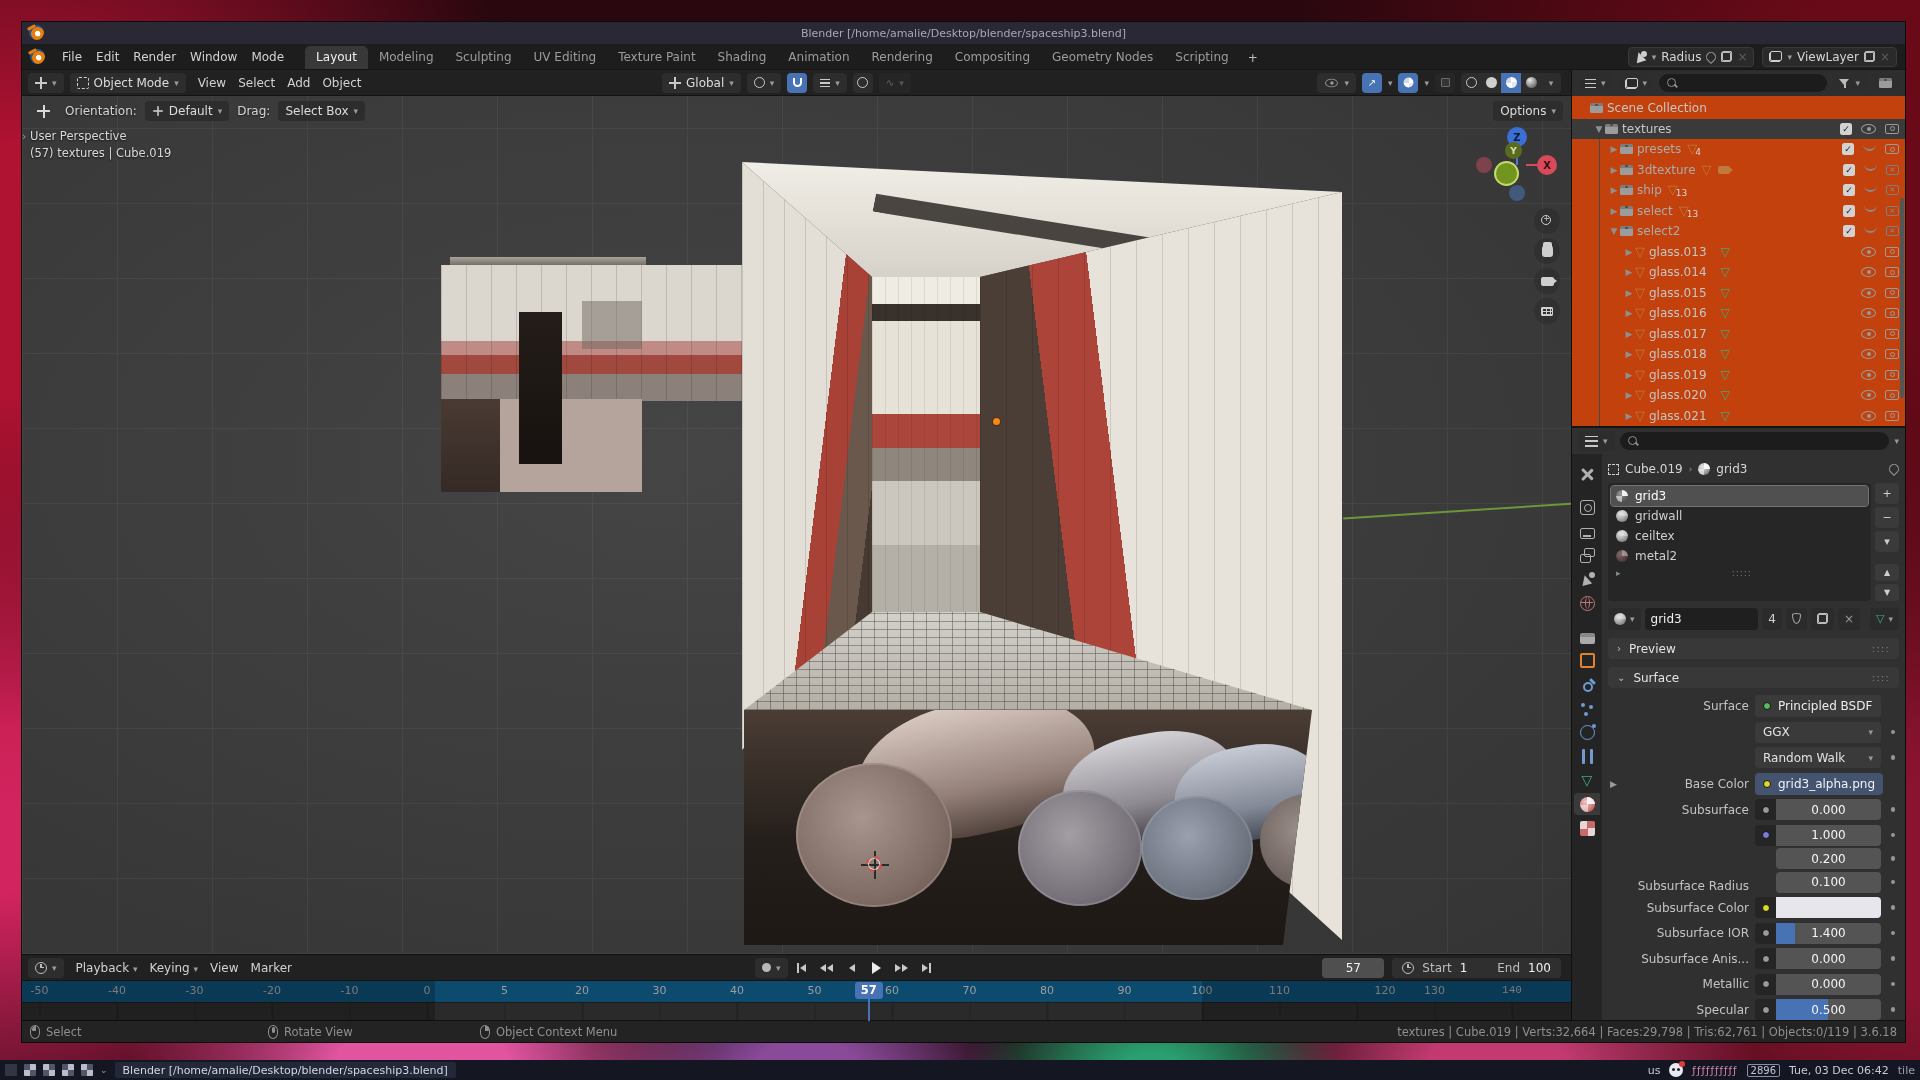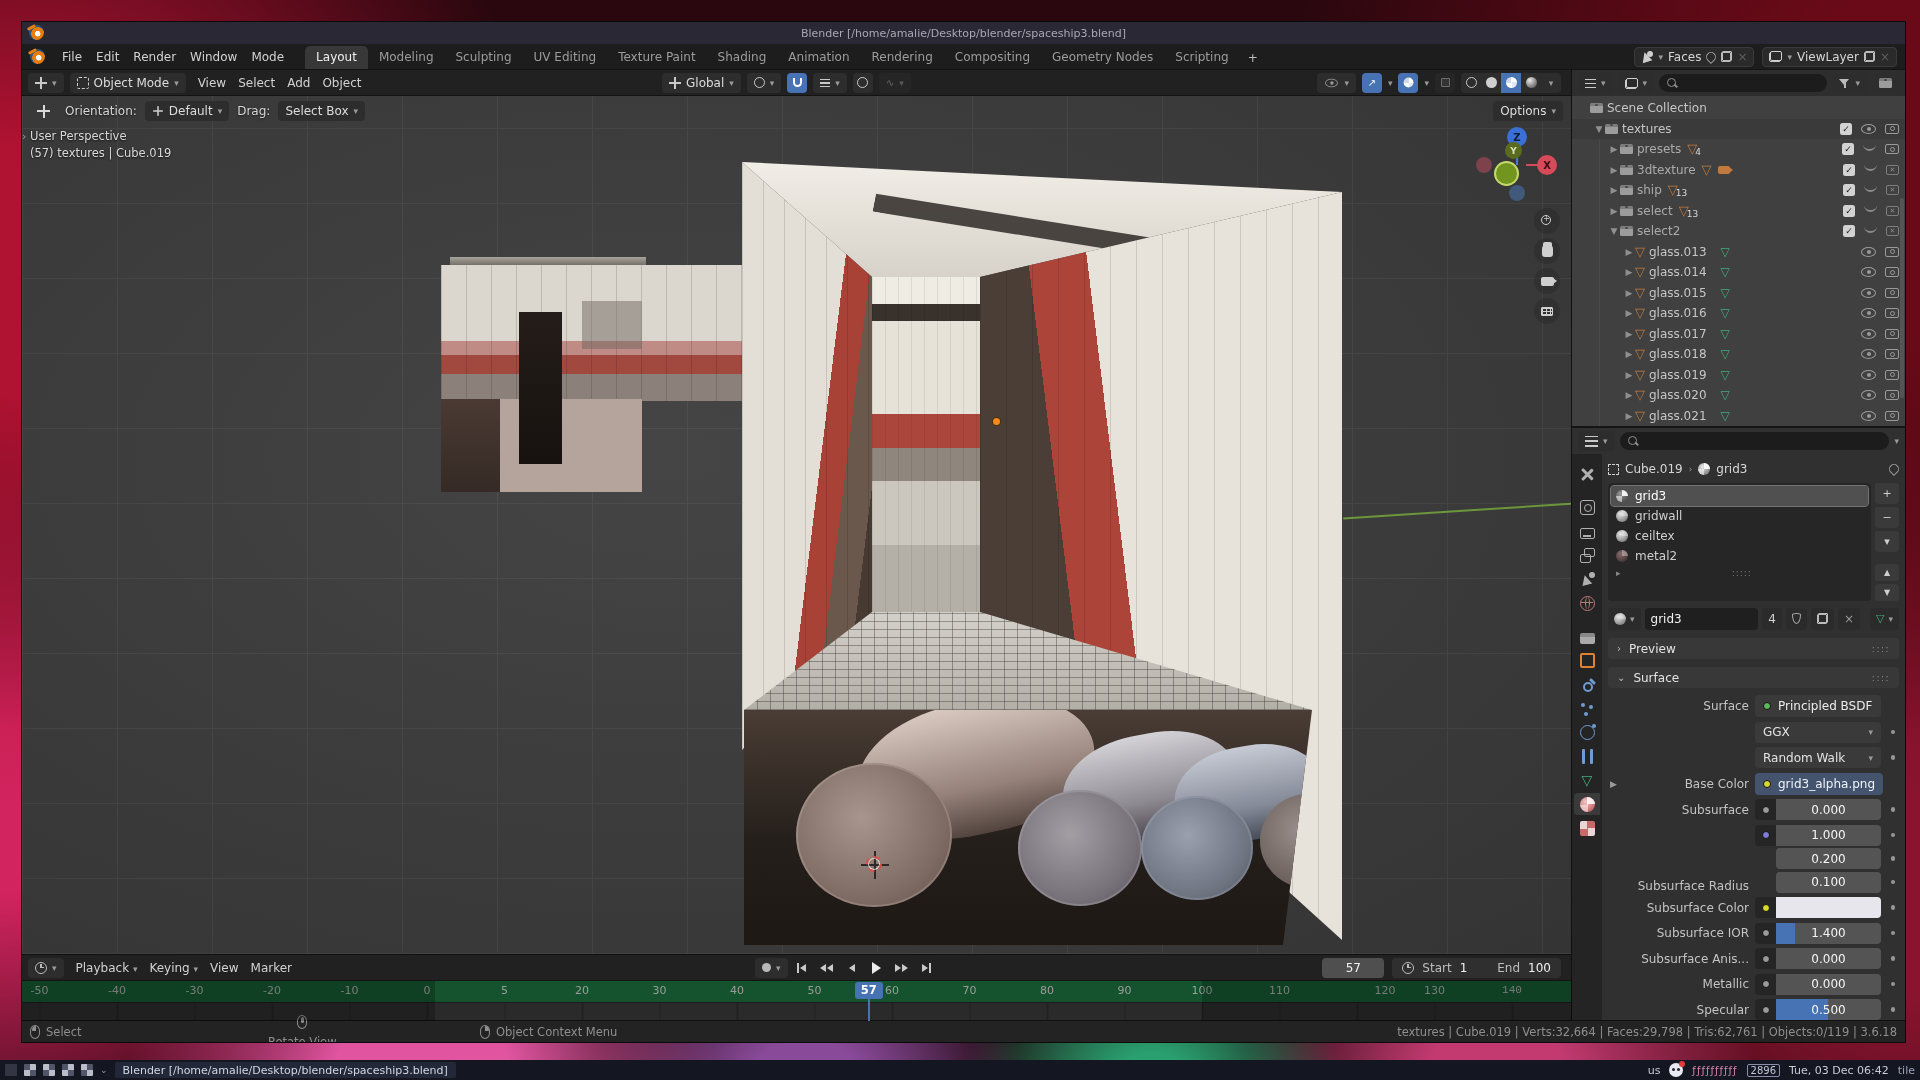--- a/index.html
+++ b/index.html
@@ -162,37 +162,37 @@
   .tri-r{width:0;height:0;border:4.5px solid transparent;border-left:6.5px solid #c9c9c9;border-right:none}
   .tri-r.play{border-left-width:9px;border-top-width:6px;border-bottom-width:6px;border-left-color:#ececec}
   .bar{width:2.5px;height:10px;background:#c9c9c9}
   .recdot{width:9px;height:9px;border-radius:50%;background:#b9b9b9}
   #tl-fields{position:absolute;right:10px;display:flex;gap:8px;align-items:center}
   .tfield{background:#4f4f4f;border-radius:4px;height:20px;display:flex;align-items:center;justify-content:center;color:#f2f2f2;padding:0 10px}
   .tse{background:#2f2f2f;border-radius:4px;height:20px;display:flex;align-items:center;gap:8px;padding:0 10px}
   .tse b{color:#f0f0f0;font-weight:normal}
   .tse span{color:#bdbdbd}
   #tlbody{position:relative;height:40px}
-  #ruler{position:relative;height:21px;background:#14532d}
+  #ruler{position:relative;height:21px;background:#0c4a6e}
   .tick-label{position:absolute;top:3px;transform:translateX(-50%);color:#9d9d9d;font-size:11px}
   #track{position:relative;height:19px;background:#2a2a2a;background-image:repeating-linear-gradient(90deg,#222 0 1px,transparent 1px 77.5px);background-position:17.5px 0;border-top:1px solid #1c1c1c}
   .rangeblock{position:absolute;top:0;height:40px;background:rgba(0,0,0,.22);z-index:1}
   #playline{position:absolute;top:18px;width:2px;height:22px;background:#4772b3;z-index:3}
   #playhead{position:absolute;top:1px;transform:translateX(-50%);background:#4772b3;color:#fff;font-weight:bold;font-size:11.5px;padding:1px 6px 2px;border-radius:3px;z-index:3}
   #scrollrow{height:13px;background:#202020;position:relative;border-top:1px solid #161616}
   #scrollbar{position:absolute;left:16px;top:2.5px;width:1488px;height:8px;border-radius:4px;background:#646464}
   #scrollbar::before,#scrollbar::after{content:"";position:absolute;top:1px;width:6px;height:6px;border-radius:50%;background:#8b8b8b}
   #scrollbar::before{left:1px}#scrollbar::after{right:1px}
   
   #rightcol{width:333px;display:flex;flex-direction:column;background:#282828}
   
   #outliner{height:358px;display:flex;flex-direction:column;border-bottom:2px solid #151515;position:relative}
   #olh{height:26px;background:#2e2e2e;display:flex;align-items:center;gap:5px;padding:0 6px}
   .srch{flex:1;height:18px;background:#1c1c1c;border-radius:9px;display:flex;align-items:center;gap:5px;padding:0 8px}
-  #olrows{flex:1;overflow:hidden;padding-top:2px;background:#404040}
+  #olrows{flex:1;overflow:hidden;padding-top:2px;background:#c2410c}
   .ol-row{height:20.5px;display:flex;align-items:center;color:#c6c6c6;padding-right:6px;position:relative}
   .ol-row.active{background:#3a3a3a}
   .ol-row .nm{margin-left:4px;white-space:nowrap}
   .ol-row .dimnm{color:#aaa}
   .exp{width:12px;color:#8f8f8f;font-size:9px;text-align:center;flex:0 0 auto}
   .i-coll{width:13px;height:10px;border-radius:1.5px;background:linear-gradient(#7c7c7c 0 3px,#9c9c9c 3px);flex:0 0 auto;position:relative}
   .i-coll::after{content:"";position:absolute;left:5px;top:0.5px;width:3px;height:2px;background:#4a4a4a;border-radius:1px}
   .tri{color:#c07a3e;font-size:13px;line-height:12px;margin-left:6px}
   .tri.obj{margin-left:0}
   .badge{font-size:9px;color:#d9d9d9;margin-left:-2px;margin-top:6px}
@@ -336,21 +336,21 @@
         <span class="tab">Rendering</span>
         <span class="tab">Compositing</span>
         <span class="tab">Geometry Nodes</span>
         <span class="tab">Scripting</span>
         <span class="tab addtab">+</span>
       </span>
     <span id="tb-right">
       <span class="sel-pill">
         <span class="i-scene"></span>
           <span class="caret">▾</span>
-        <span>Faces</span>
+        <span>Radius</span>
         <span class="i-pin"></span>
         <span class="i-copy"></span>
         <span class="i-x dim">×</span>
       </span>
       <span class="sel-pill">
         <span class="i-layers"></span>
           <span class="caret">▾</span>
         <span>ViewLayer</span>
         <span class="i-copy"></span>
         <span class="i-x dim">×</span>
@@ -1105,21 +1105,21 @@
       </div>
     </div>
   </div>
 
   <div id="statusbar">
     <span id="stats">textures | Cube.019 | Verts:32,664 | Faces:29,798 | Tris:62,761 | Objects:0/119 | 3.6.18</span>
   <span class="hint" style="left: 8px;">
         <span class="mouse l"></span>
         <span>Select</span>
       </span>
-      <span class="hint" style="left: 246px; flex-direction: column;">
+      <span class="hint" style="left: 246px;">
         <span class="mouse m"></span>
         <span>Rotate View</span>
       </span>
       <span class="hint" style="left: 458px;">
         <span class="mouse r"></span>
         <span>Object Context Menu</span>
       </span>
     </div>
 </div>
 

